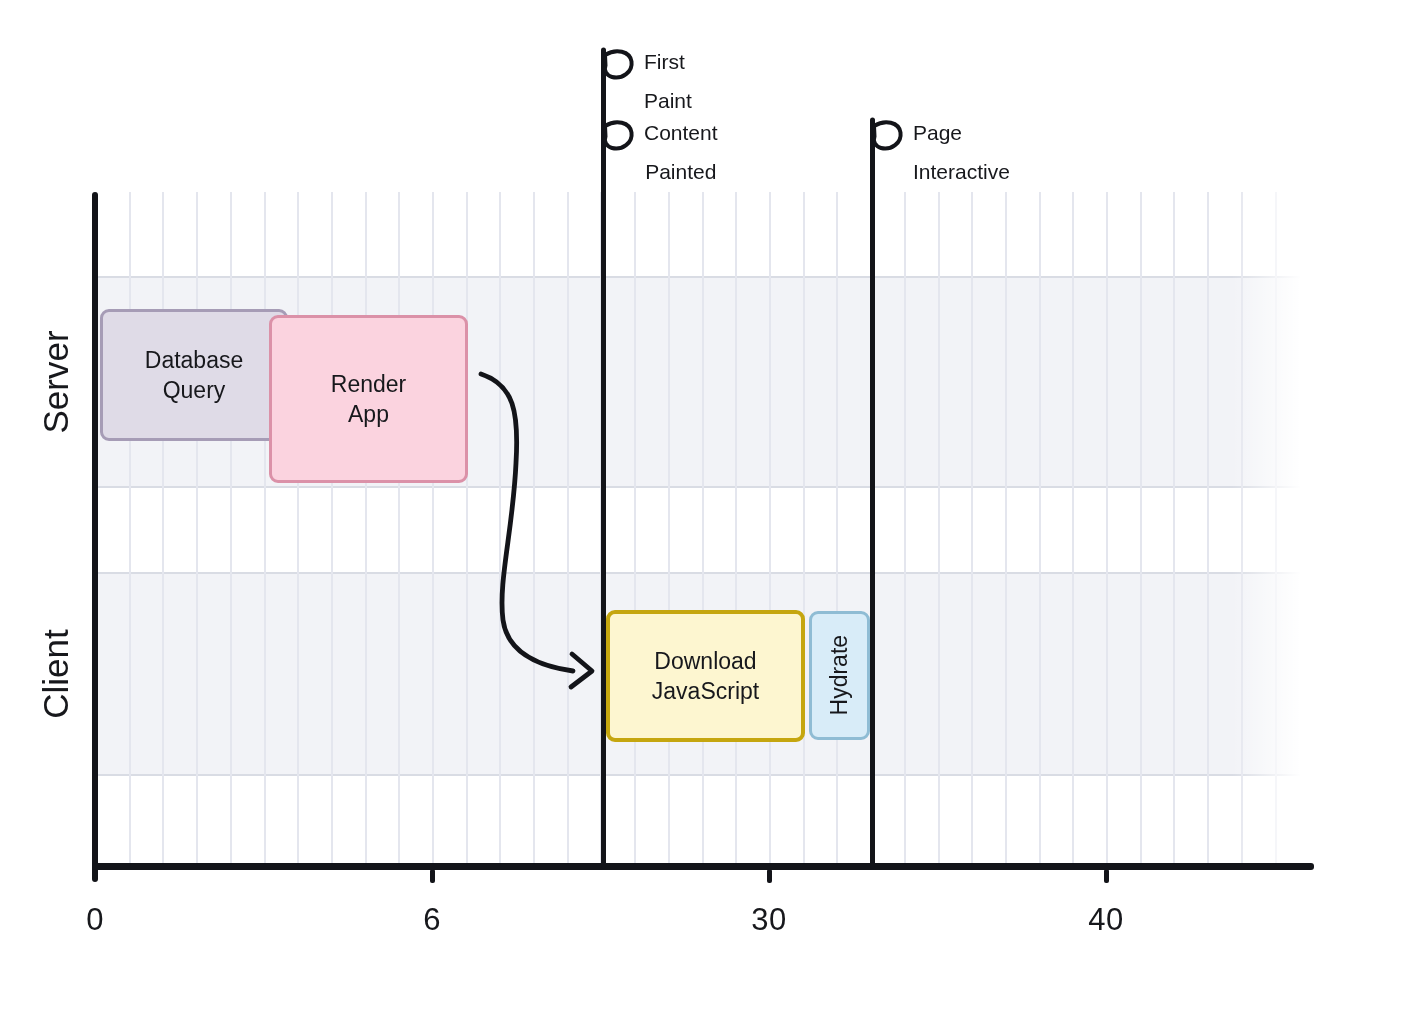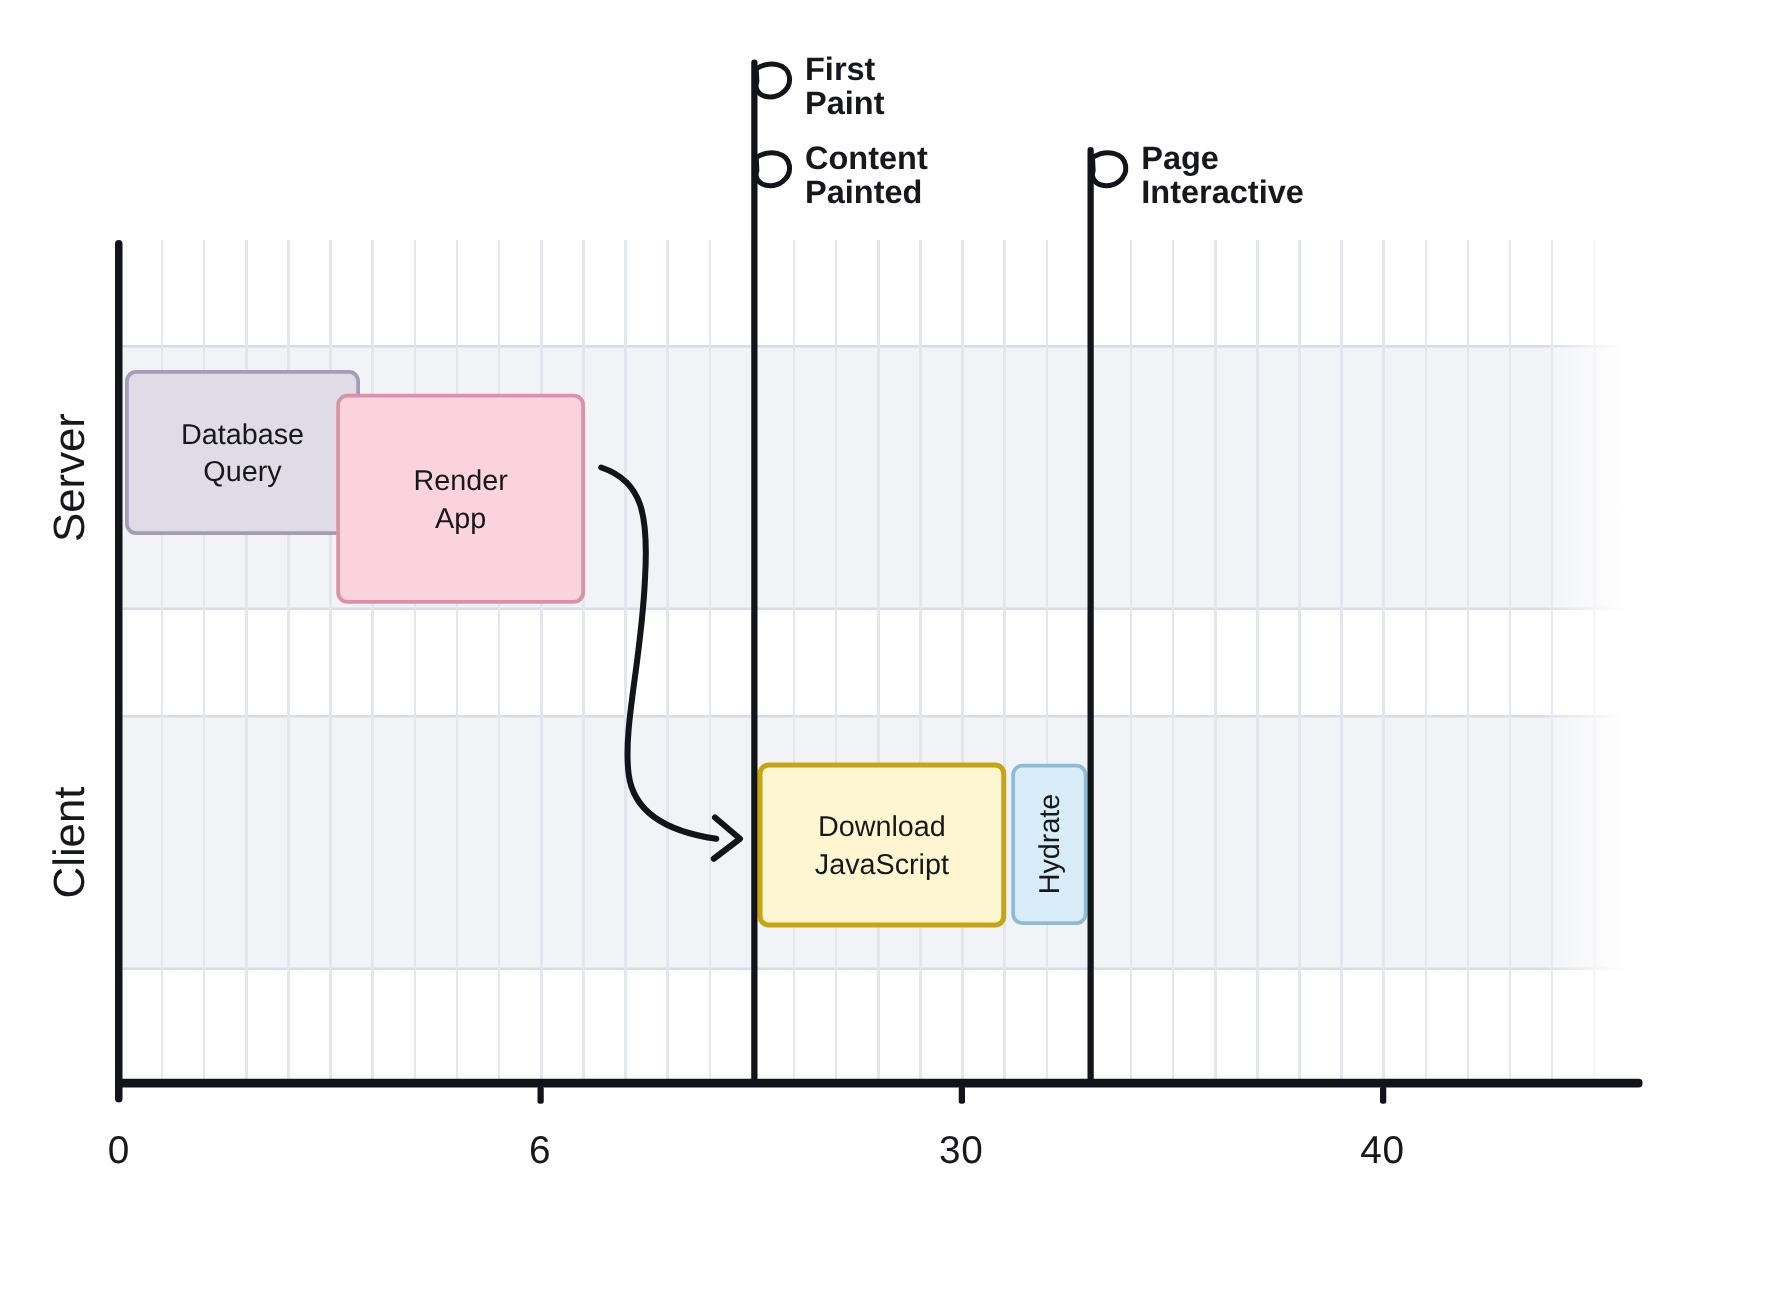--- a/index.html
+++ b/index.html
@@ -46,32 +46,32 @@
     font-size:35px;font-weight:500;white-space:nowrap;
   }
   
   .task{
     position:absolute;box-sizing:border-box;
     display:flex;align-items:center;justify-content:center;
     border-radius:9px;text-align:center;
     font-size:23px;font-weight:500;line-height:1.32;
     white-space:pre-line;
   }
-  #task-database-query{left:100px;top:296px;width:188px;height:132px;background:#dfdbe7;border:3px solid #a69cb6;}
+  #task-database-query{left:100px;top:309px;width:188px;height:132px;background:#dfdbe7;border:3px solid #a69cb6;}
   #task-render-app{left:269px;top:315px;width:199px;height:168px;background:#fbd3df;border:3px solid #db91a8;}
   #task-download-js{left:606px;top:610px;width:199px;height:132px;background:#fdf6d0;border:4px solid #c5a60f;}
   #task-hydrate{left:809px;top:611px;width:61px;height:129px;background:#d8ecf8;border:3px solid #8fbcd4;}
   #task-hydrate .rot{transform:rotate(-90deg);white-space:nowrap;}
   
   .flag-label{
-    position:absolute;font-size:26px;font-weight:700;line-height:27px;
+    position:absolute;font-size:21px;font-weight:400;line-height:39px;
     white-space:pre-line;
   }
   #label-first-paint{left:644px;top:42px;}
-  #label-content-painted{left:644px;top:113px;}
+  #label-content-painted{left:644px;top:113px;text-align:center;}
   #label-page-interactive{left:913px;top:113px;}
   
   #overlay{position:absolute;left:0;top:0;width:1420px;height:1035px;pointer-events:none;}
 </style>
 </head>
 <body>
 
 <div id="stage">
 
   <div class="band" id="band-server"></div>

